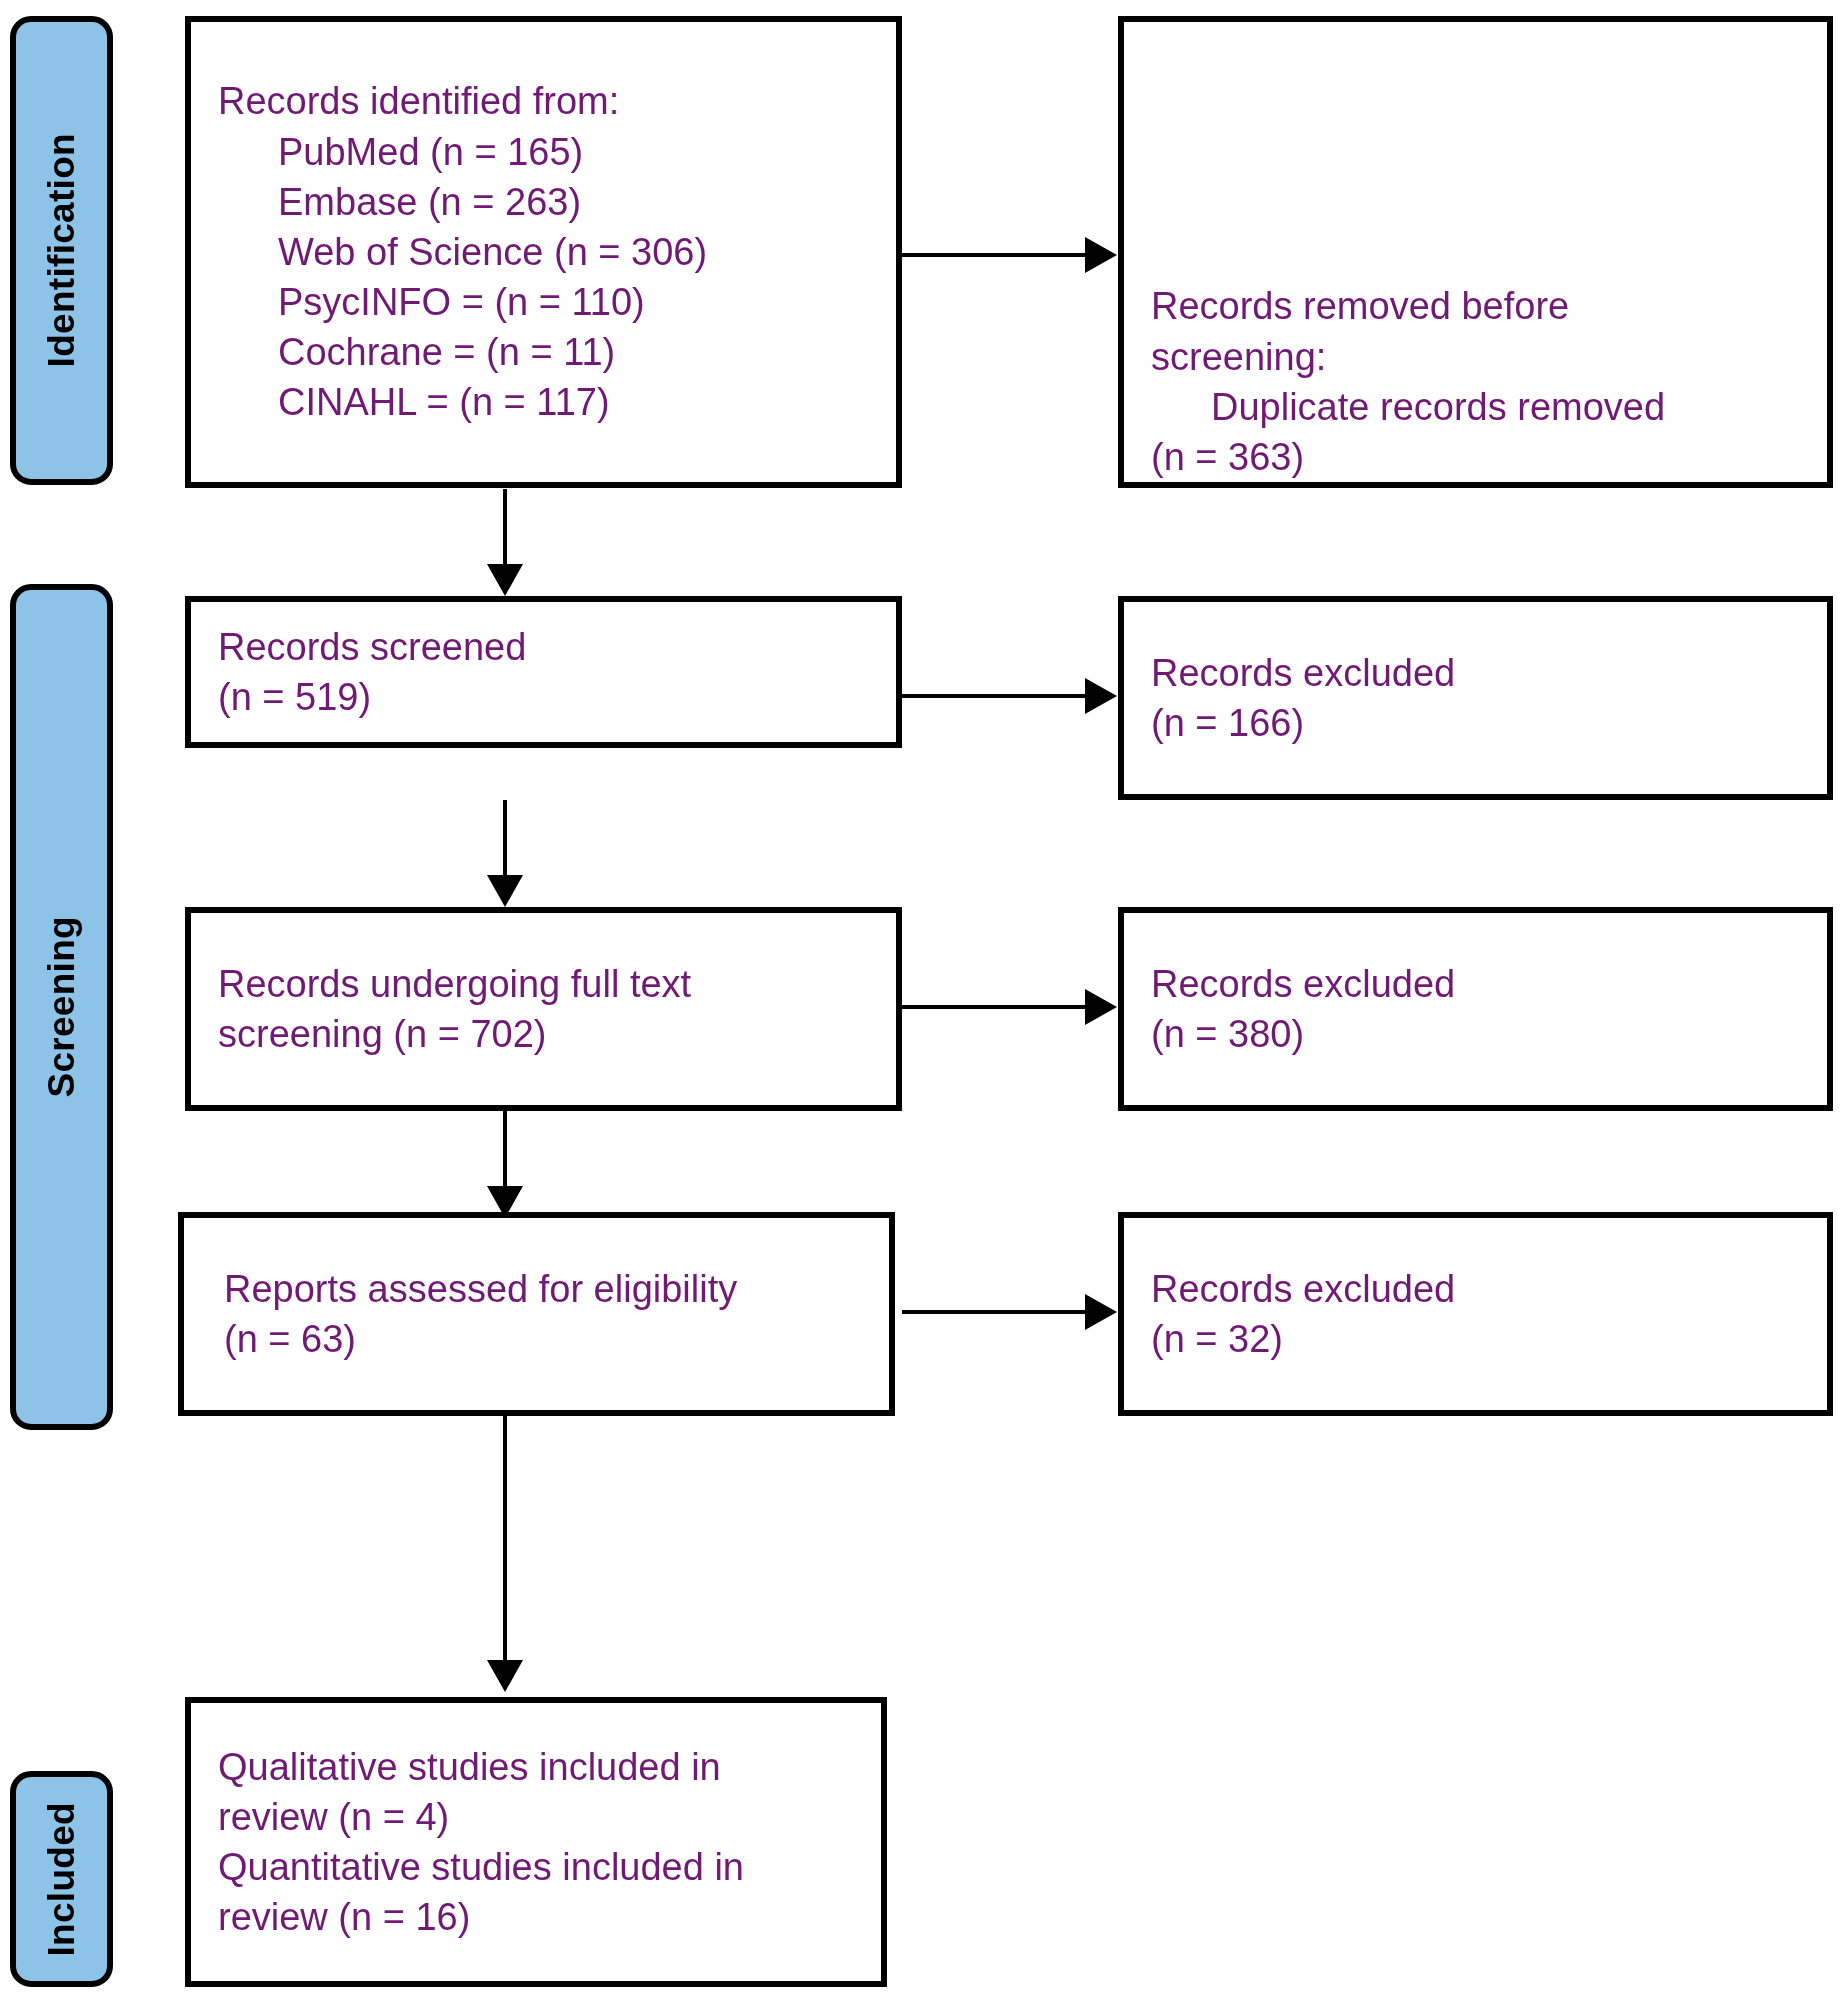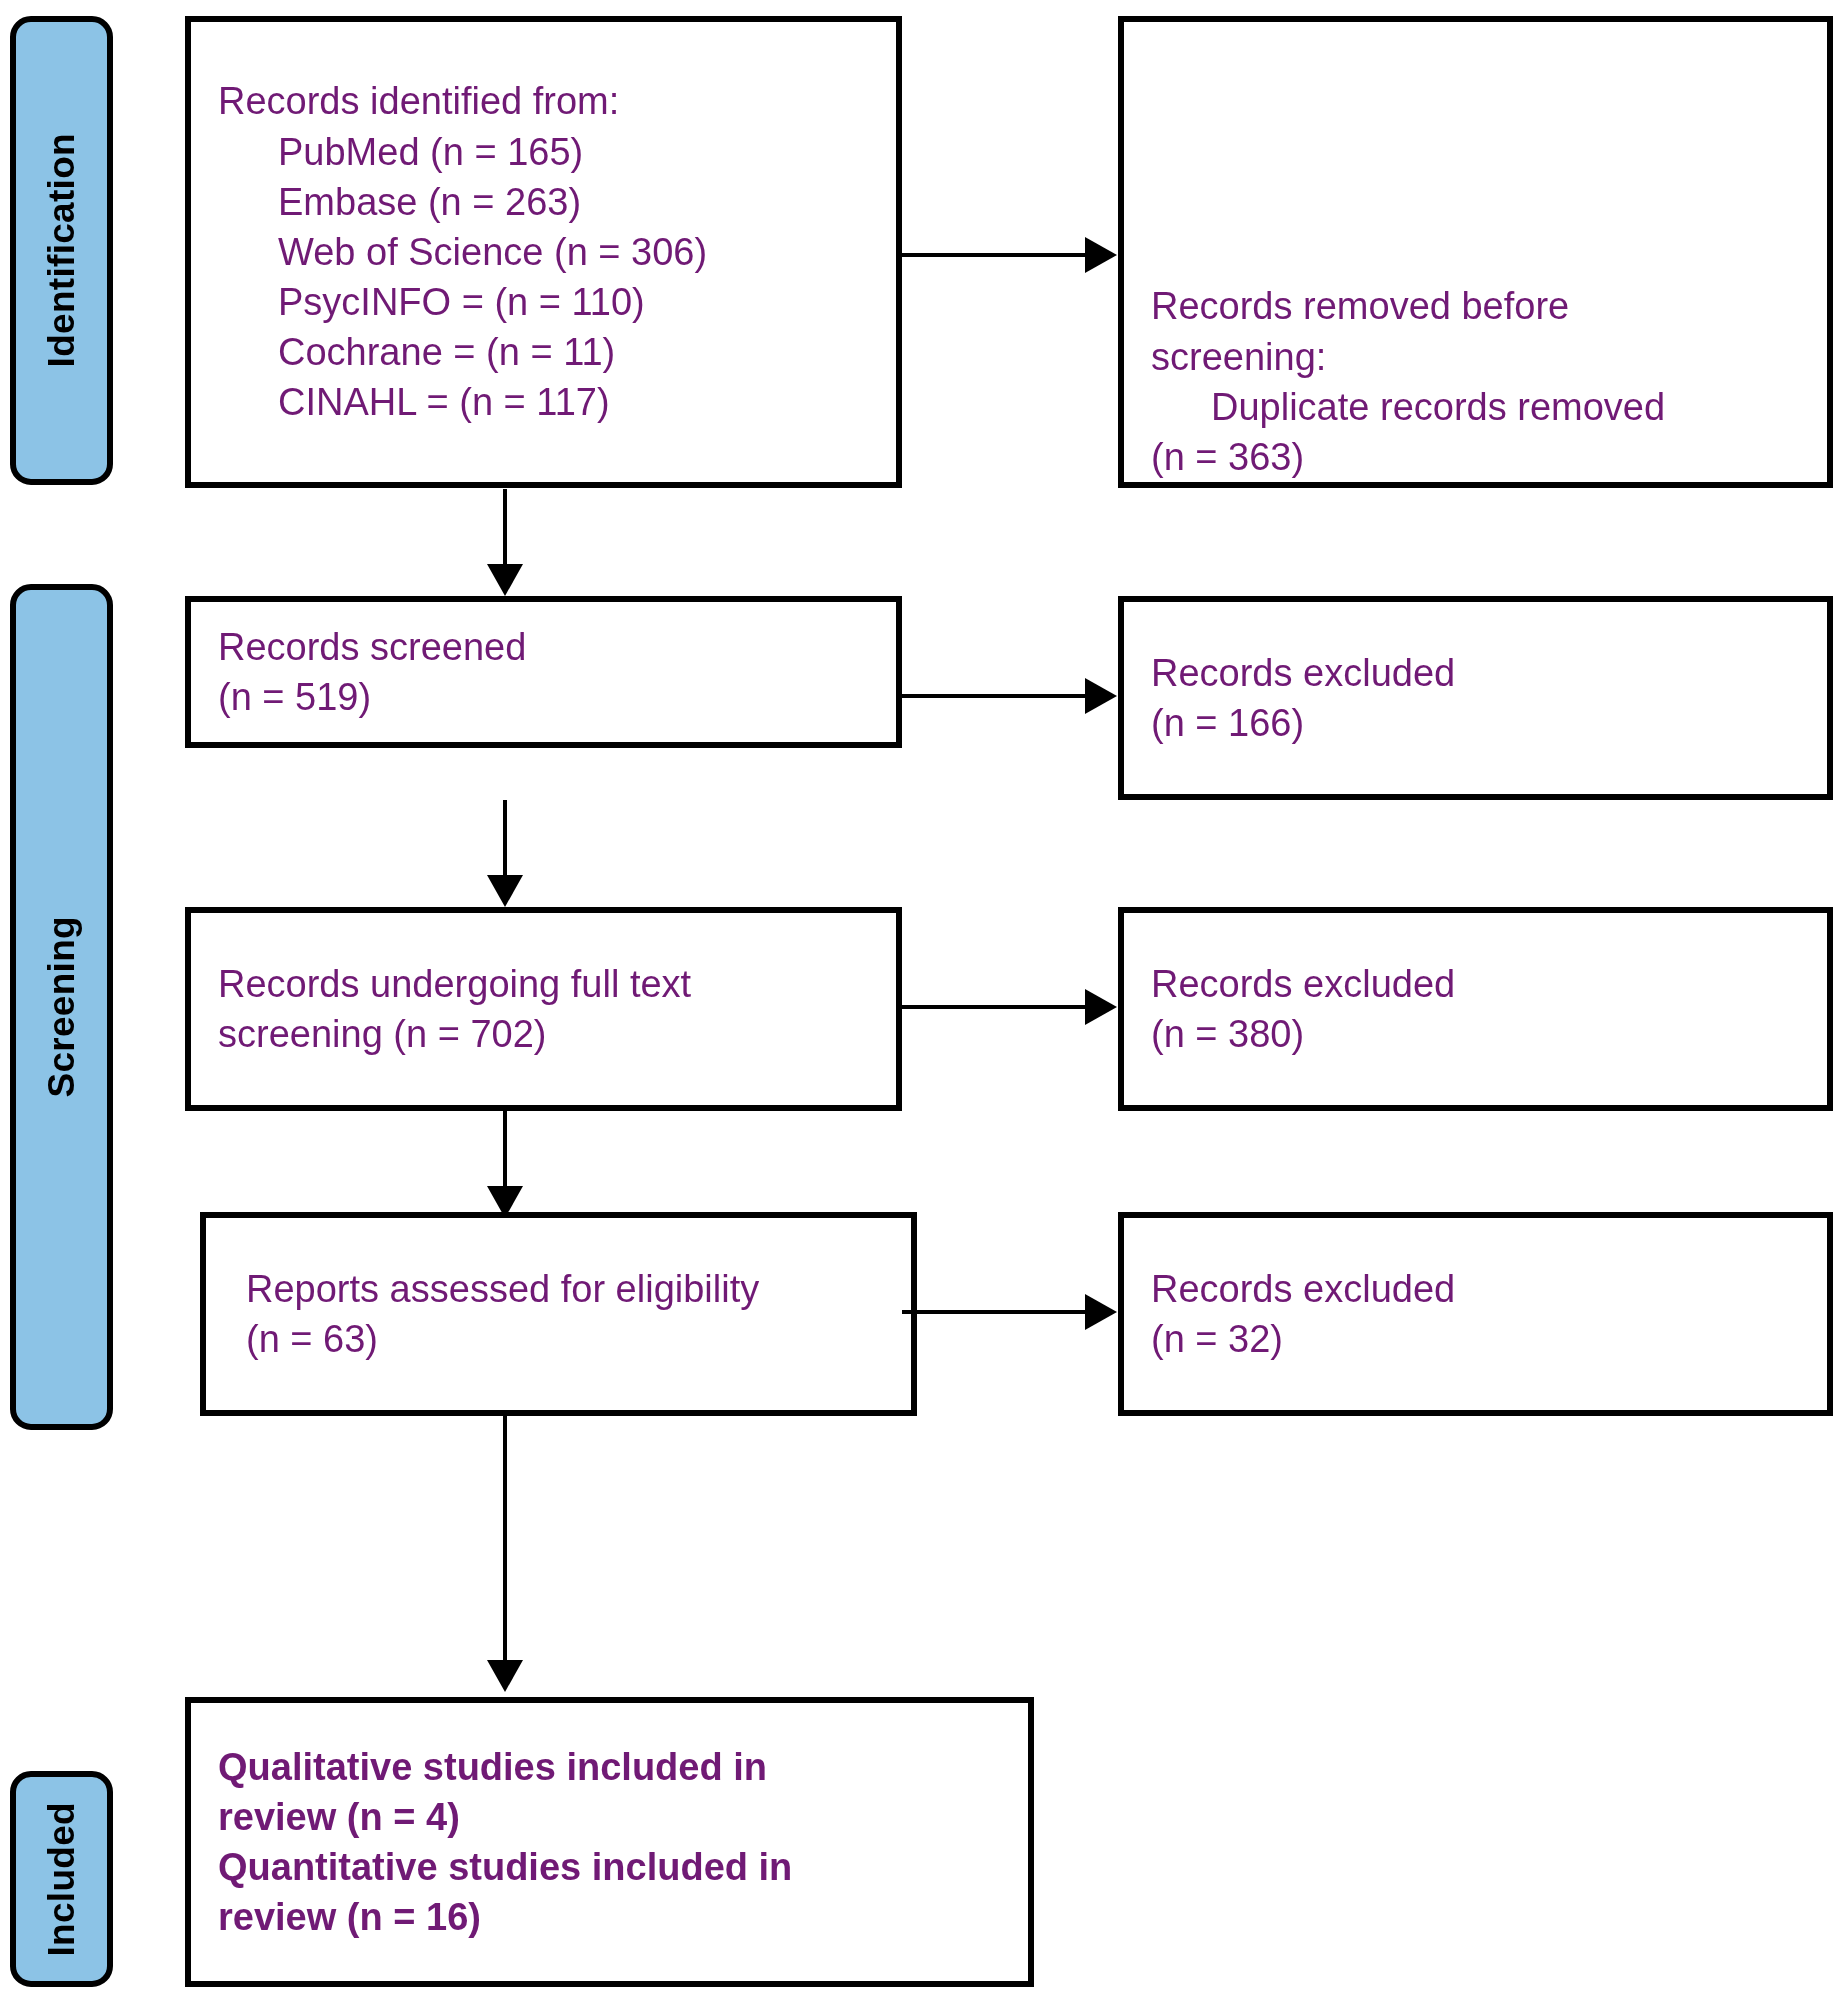--- a/index.html
+++ b/index.html
@@ -155,37 +155,37 @@
     <div class="node-text">Records excluded</div>
     <div class="node-text">(n = 380)</div>
   </div>
 
   <div class="conn-h" style="left:902px; top:1005px; width:186px;"></div>
   <div class="arrow-right" style="left:1085px; top:989px;"></div>
 
   <div class="conn-v" style="left:503px; top:1111px; height:81px;"></div>
   <div class="arrow-down" style="left:487px; top:1186px;"></div>
 
-  <div class="node-box" style="left:200px; top:1212px; width:717px; height:204px;padding-left:40px;">
+  <div class="node-box" style="left:178px; top:1212px; width:717px; height:204px;padding-left:40px;">
     <div class="node-text">Reports assessed for eligibility</div>
     <div class="node-text">(n = 63)</div>
   </div>
 
   <div class="node-box" style="left:1118px; top:1212px; width:715px; height:204px;">
     <div class="node-text">Records excluded</div>
     <div class="node-text">(n = 32)</div>
   </div>
 
   <div class="conn-h" style="left:902px; top:1310px; width:186px;"></div>
   <div class="arrow-right" style="left:1085px; top:1294px;"></div>
 
   <div class="conn-v" style="left:503px; top:1416px; height:248px;"></div>
   <div class="arrow-down" style="left:487px; top:1660px;"></div>
 
-  <div class="node-box" style="left:185px; top:1697px; width:849px; height:290px;font-weight:bold;">
+  <div class="node-box" style="left:185px; top:1697px; width:702px; height:290px;">
     <div class="node-text">Qualitative studies included in</div>
     <div class="node-text">review (n = 4)</div>
     <div class="node-text">Quantitative studies included in</div>
     <div class="node-text">review (n = 16)</div>
   </div>
 
 </div>
 
 
 </body></html>

